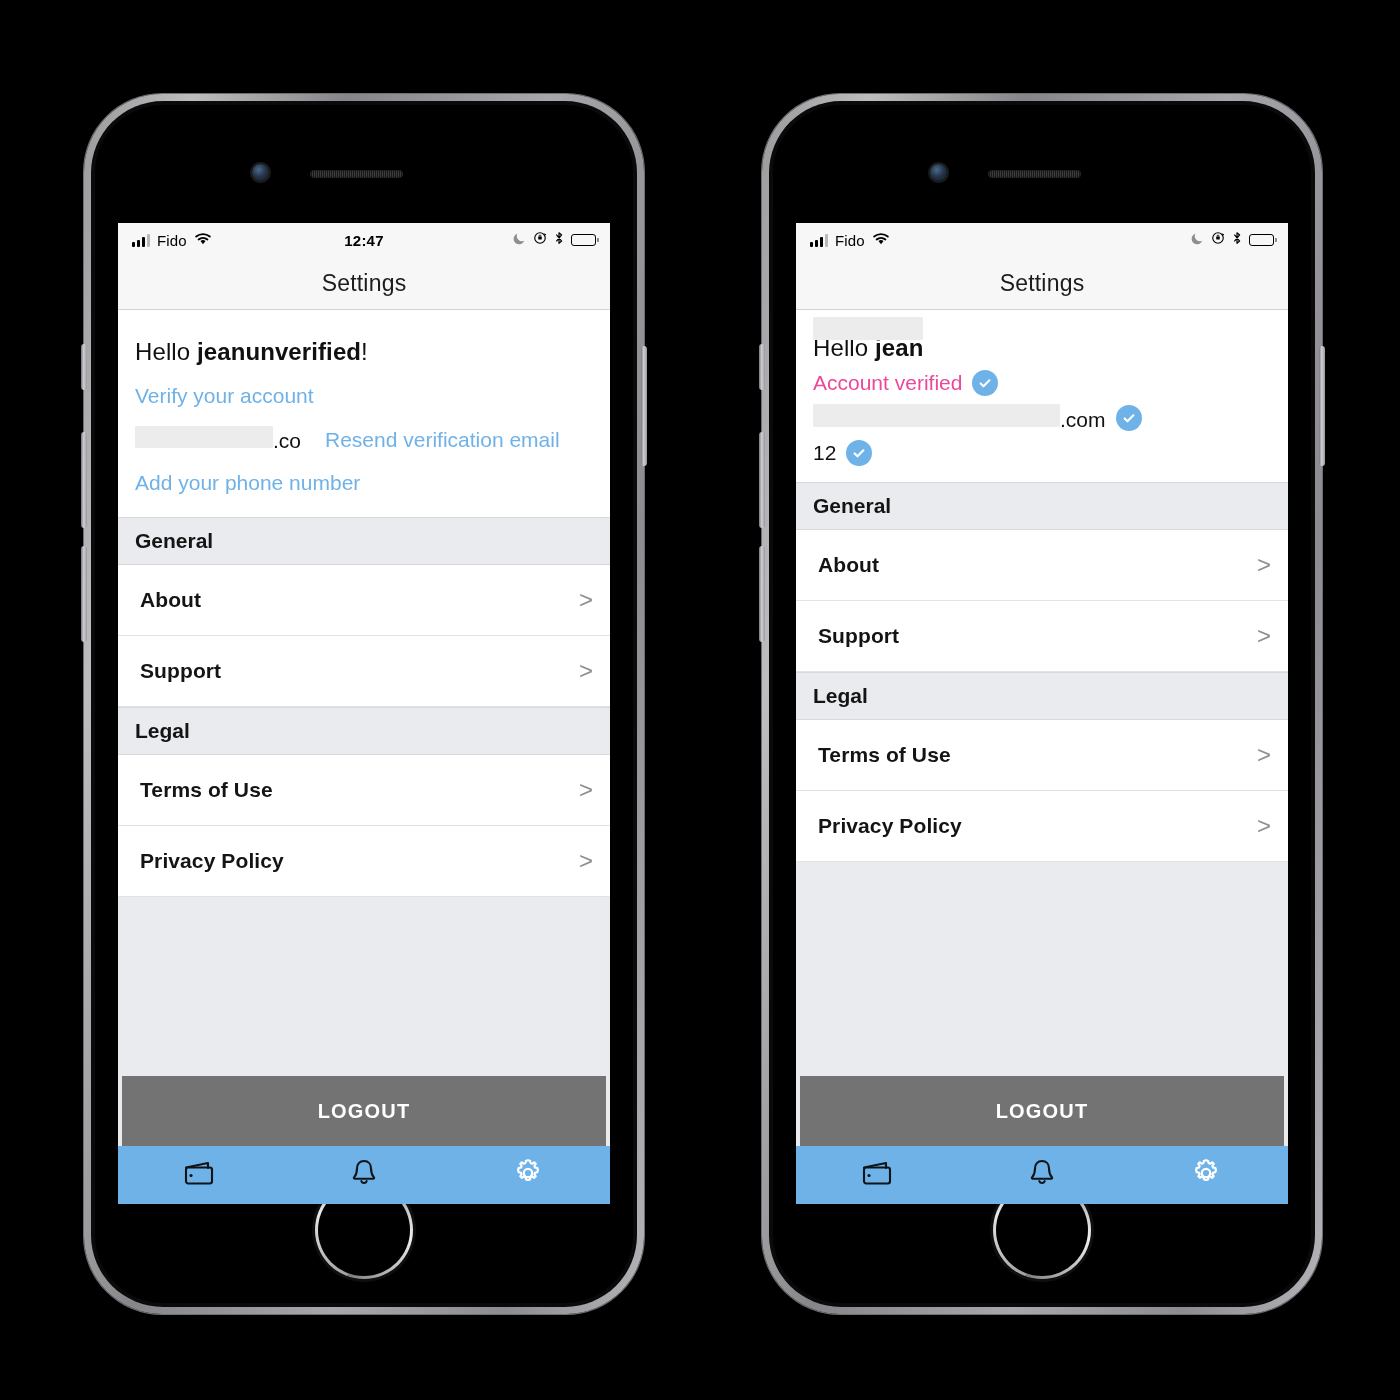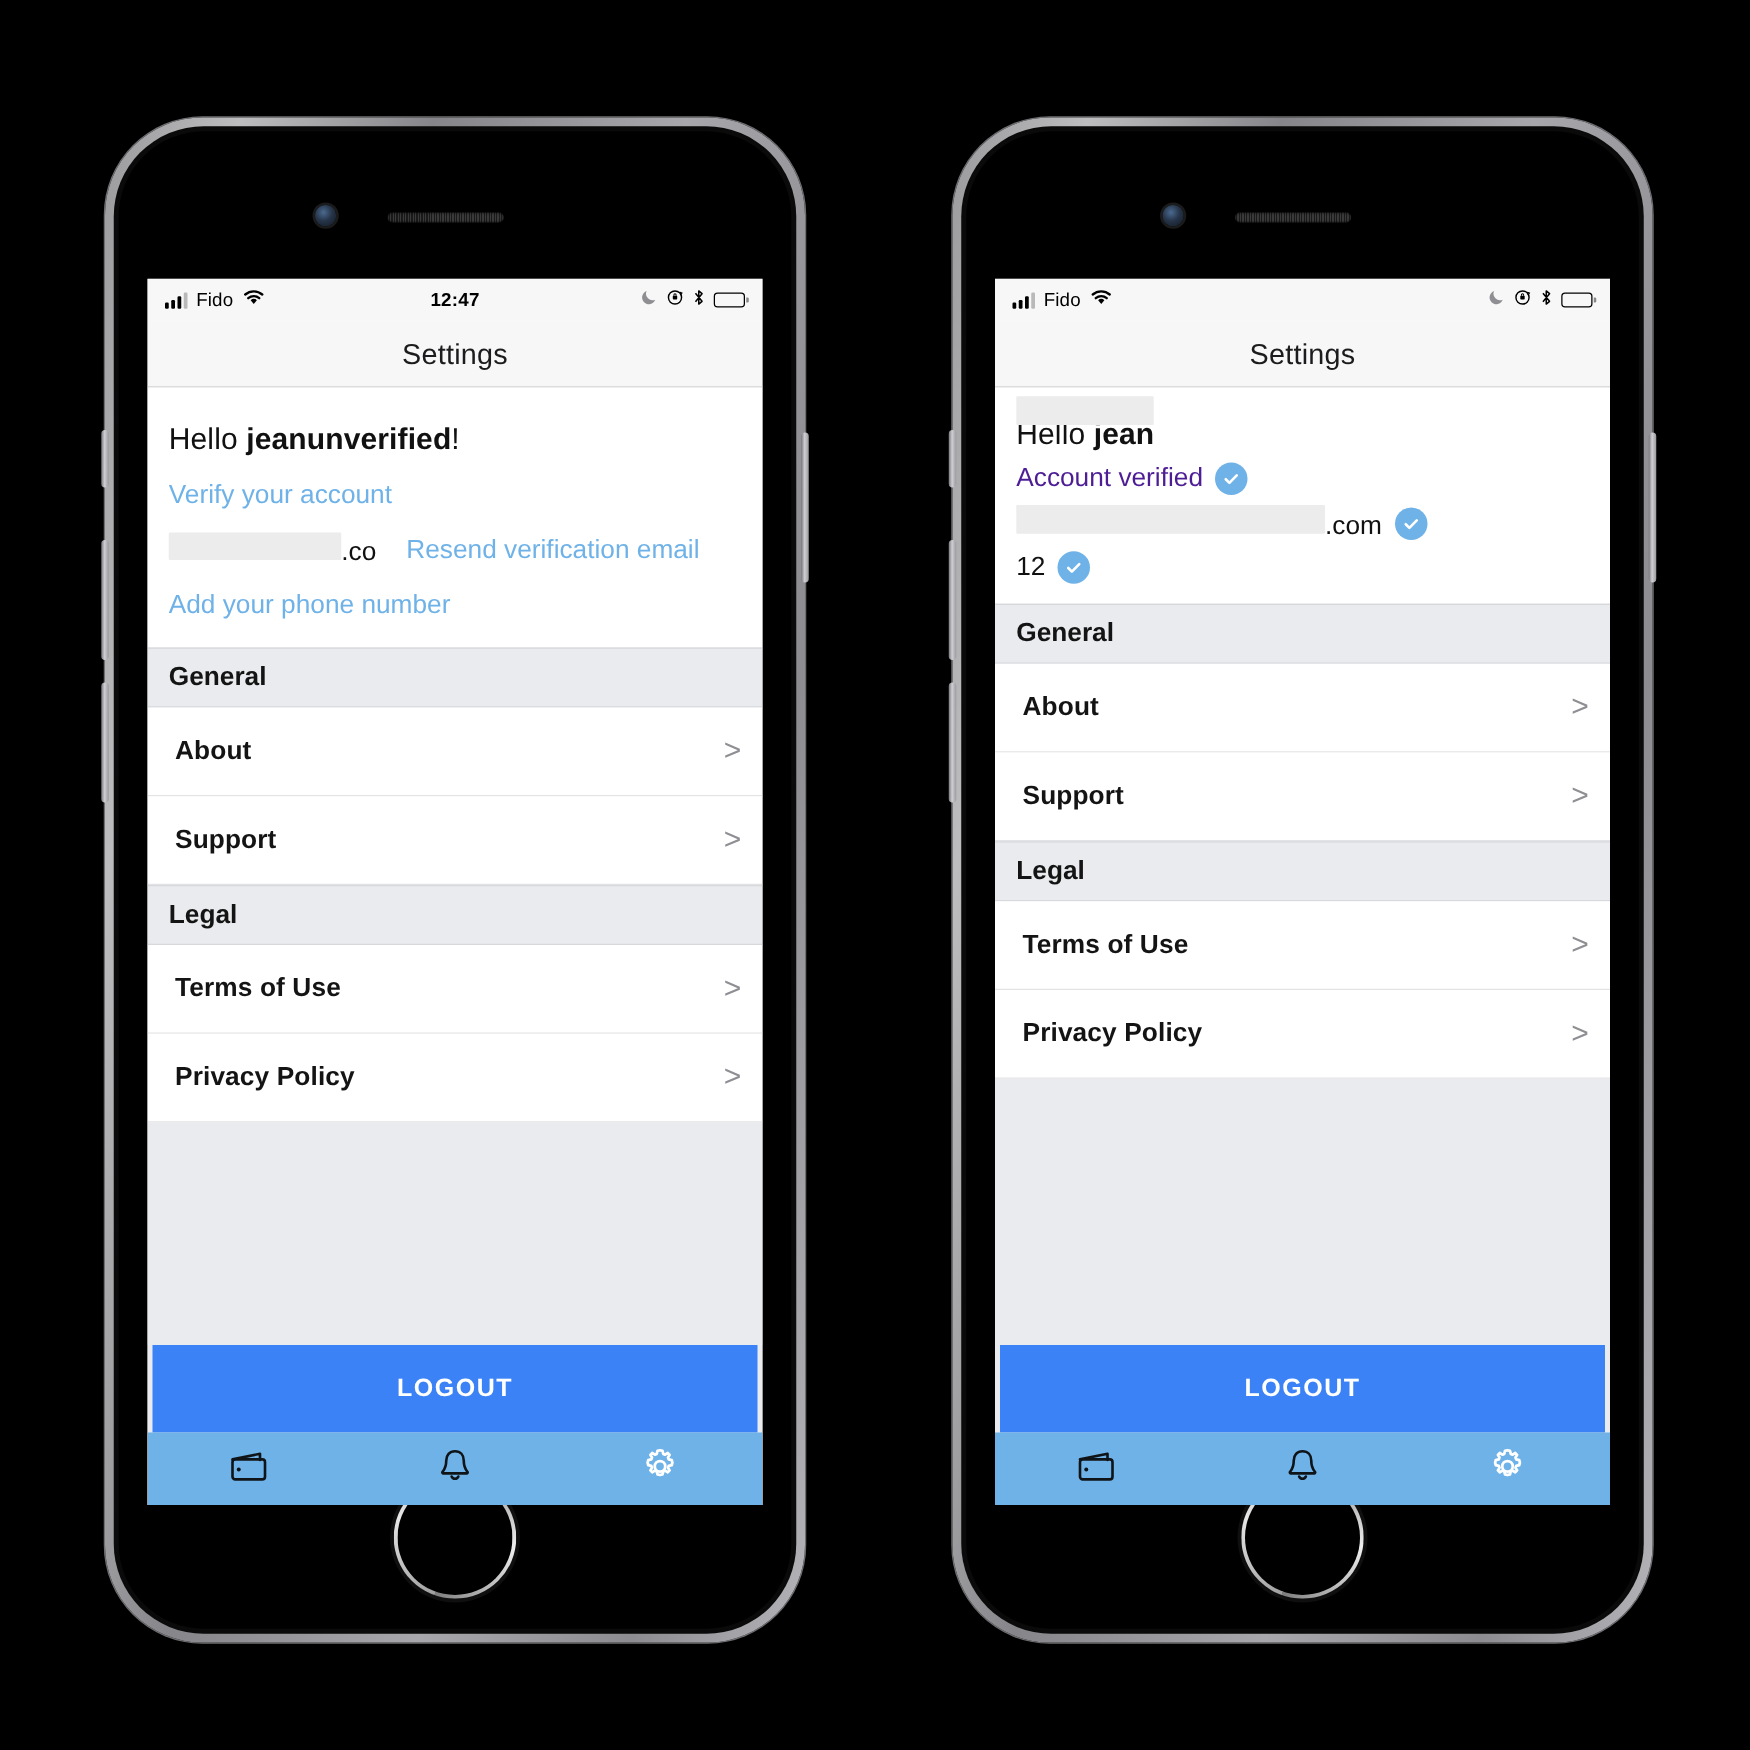--- a/index.html
+++ b/index.html
@@ -112,41 +112,41 @@
   .account.verified .greet{margin-bottom:8px;}
   .link{color:#6fb2e8;font-size:21px;display:inline-block;}
   .link-row{margin:0 0 18px 0;}
   .email-row{display:flex;align-items:center;gap:24px;margin:0 0 18px 0;text-align:right;}
   .redact{background:#ececec;display:inline-block;height:22px;border-radius:1px;}
   .redact.email{width:138px;}
   .redact.email-lg{width:247px;height:23px;}
   .redact.phone{width:110px;height:23px;}
   .mono-tail{font-size:21px;color:#111;}
   .acct-line{display:flex;align-items:center;gap:10px;margin-bottom:8px;}
-  .acct-line .lbl{font-size:21px;color:#4c1d95;}
+  .acct-line .lbl{font-size:21px;color:#ec4899;}
   .check{
     width:26px;height:26px;border-radius:50%;background:#6fb2e8;flex:none;
     display:flex;align-items:center;justify-content:center;
   }
   .check svg{display:block;}
 
   .sec-head{
     background:#e9ebee;padding:11px 17px;font-size:21px;font-weight:bold;color:#141414;
     border-top:1px solid #d6d8db;border-bottom:1px solid #d6d8db;
   }
   .row{
     background:#fff;height:70px;display:flex;align-items:center;
     padding:0 17px 0 22px;border-bottom:1px solid #e3e3e5;
   }
   .row .label{font-size:21px;font-weight:bold;color:#141414;letter-spacing:.1px;}
   .row .chev{margin-left:auto;font-size:24px;color:#8e8e93;line-height:1;font-weight:400;}
   .filler{flex:1;background:#e9ebee;min-height:12px;}
 
   .logout{
-    background:#3b82f6;height:70px;margin:0 4px 0 4px;
+    background:#737373;height:70px;margin:0 4px 0 4px;
     display:flex;align-items:center;justify-content:center;flex:none;
   }
   .logout span{color:#fff;font-size:20px;font-weight:bold;letter-spacing:1.2px;}
   .tabbar{
     background:#6fb2e8;height:58px;display:flex;align-items:center;flex:none;
   }
   .tab{flex:1;display:flex;align-items:center;justify-content:center;}
 </style>
 </head>
 <body>

